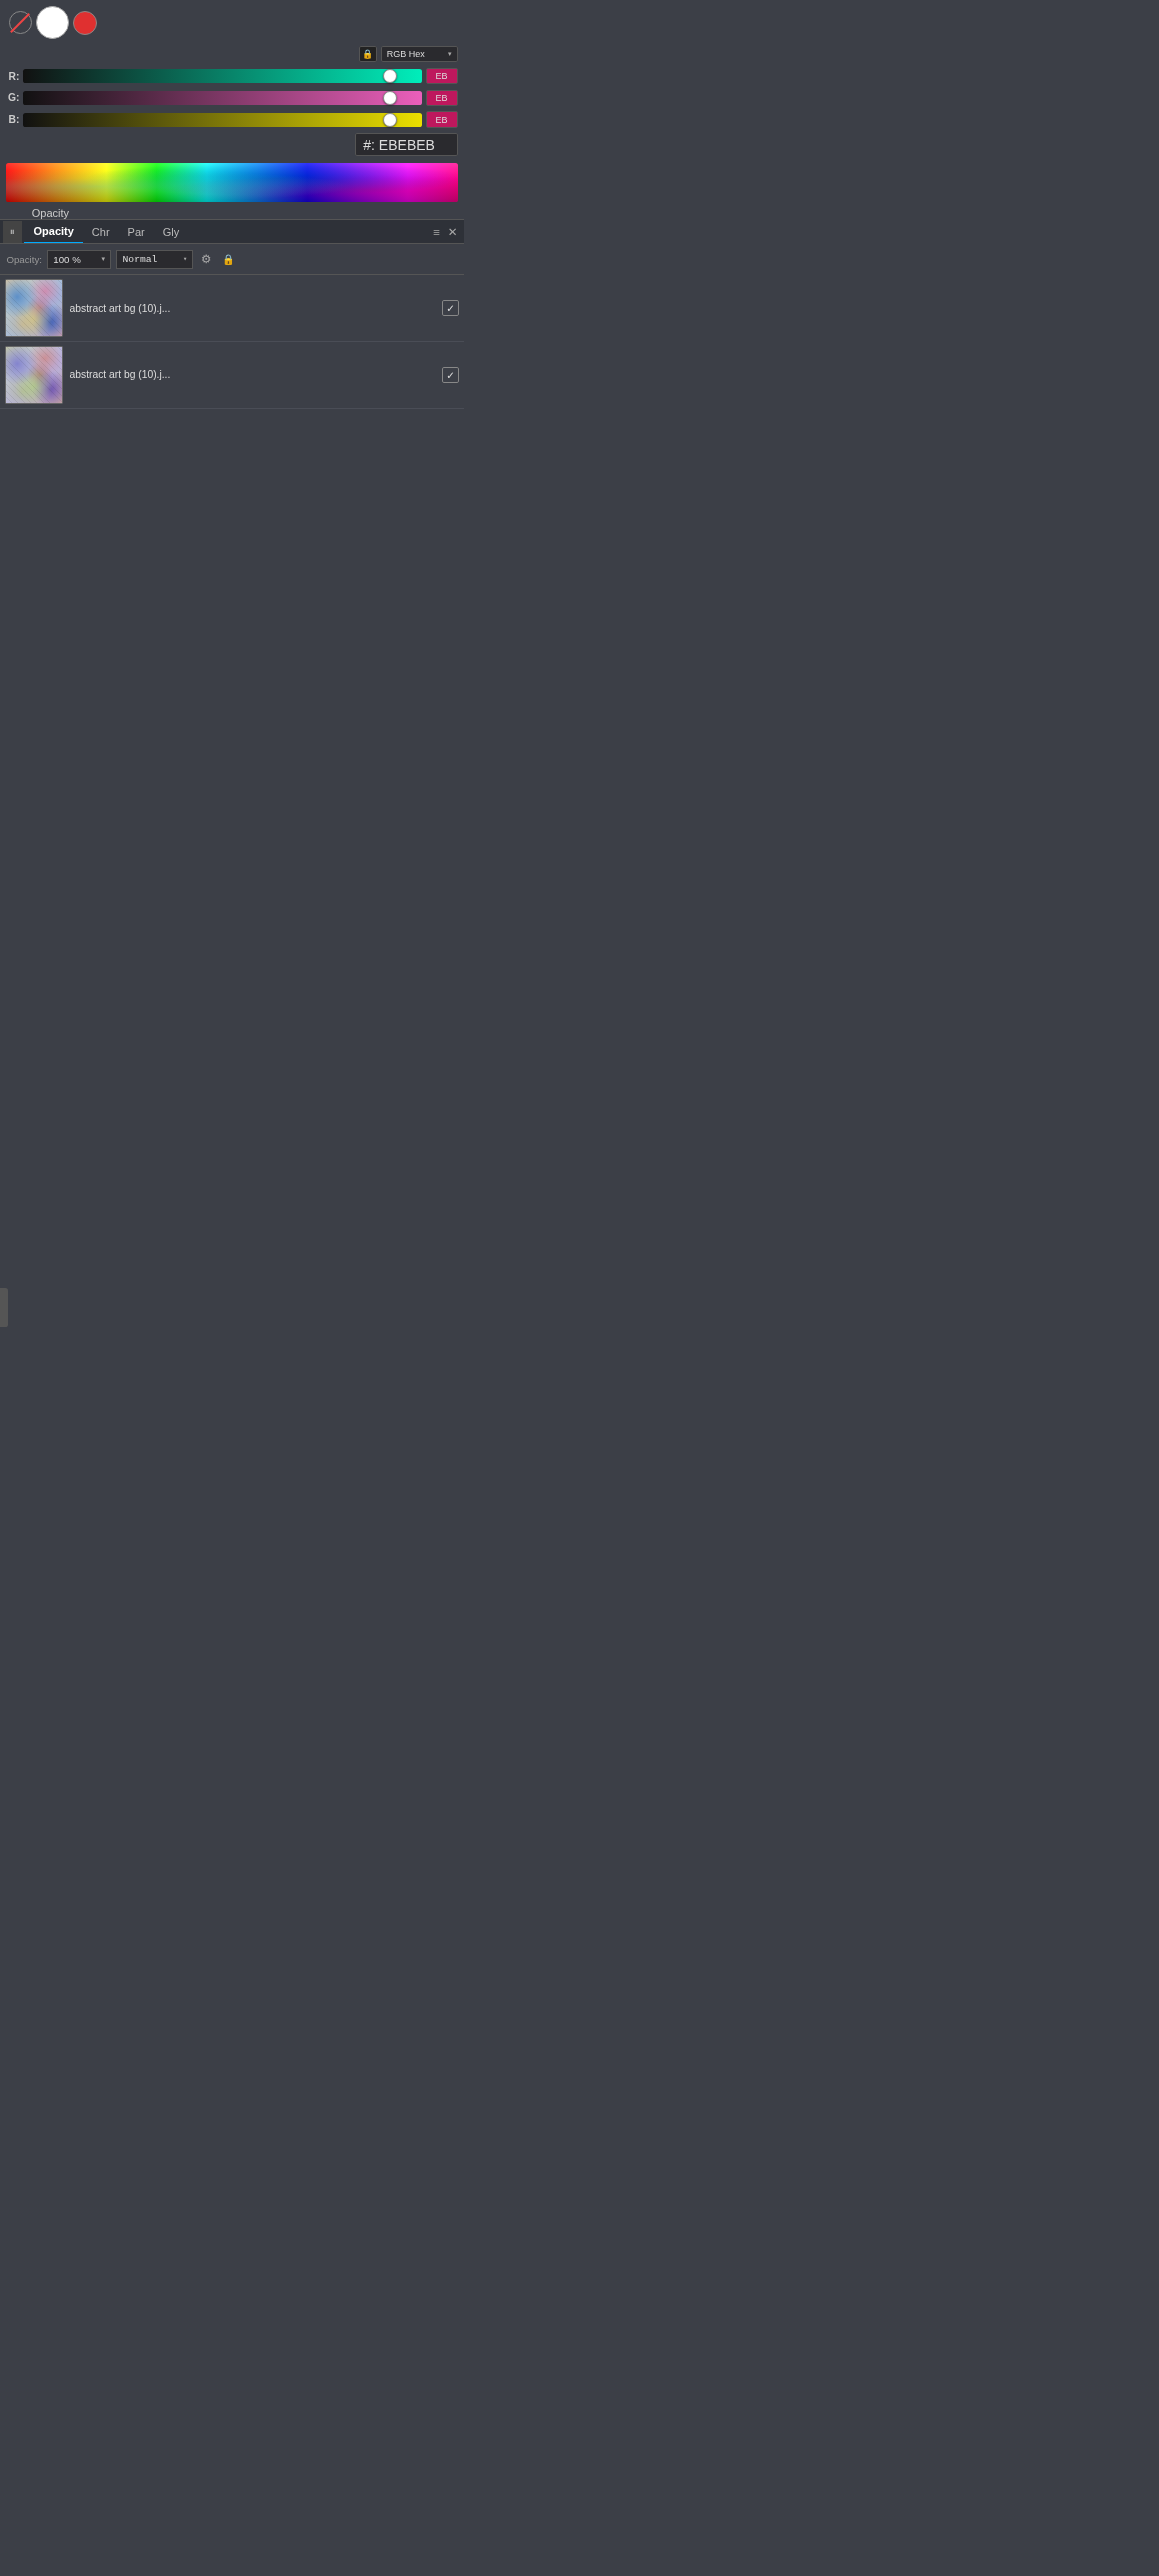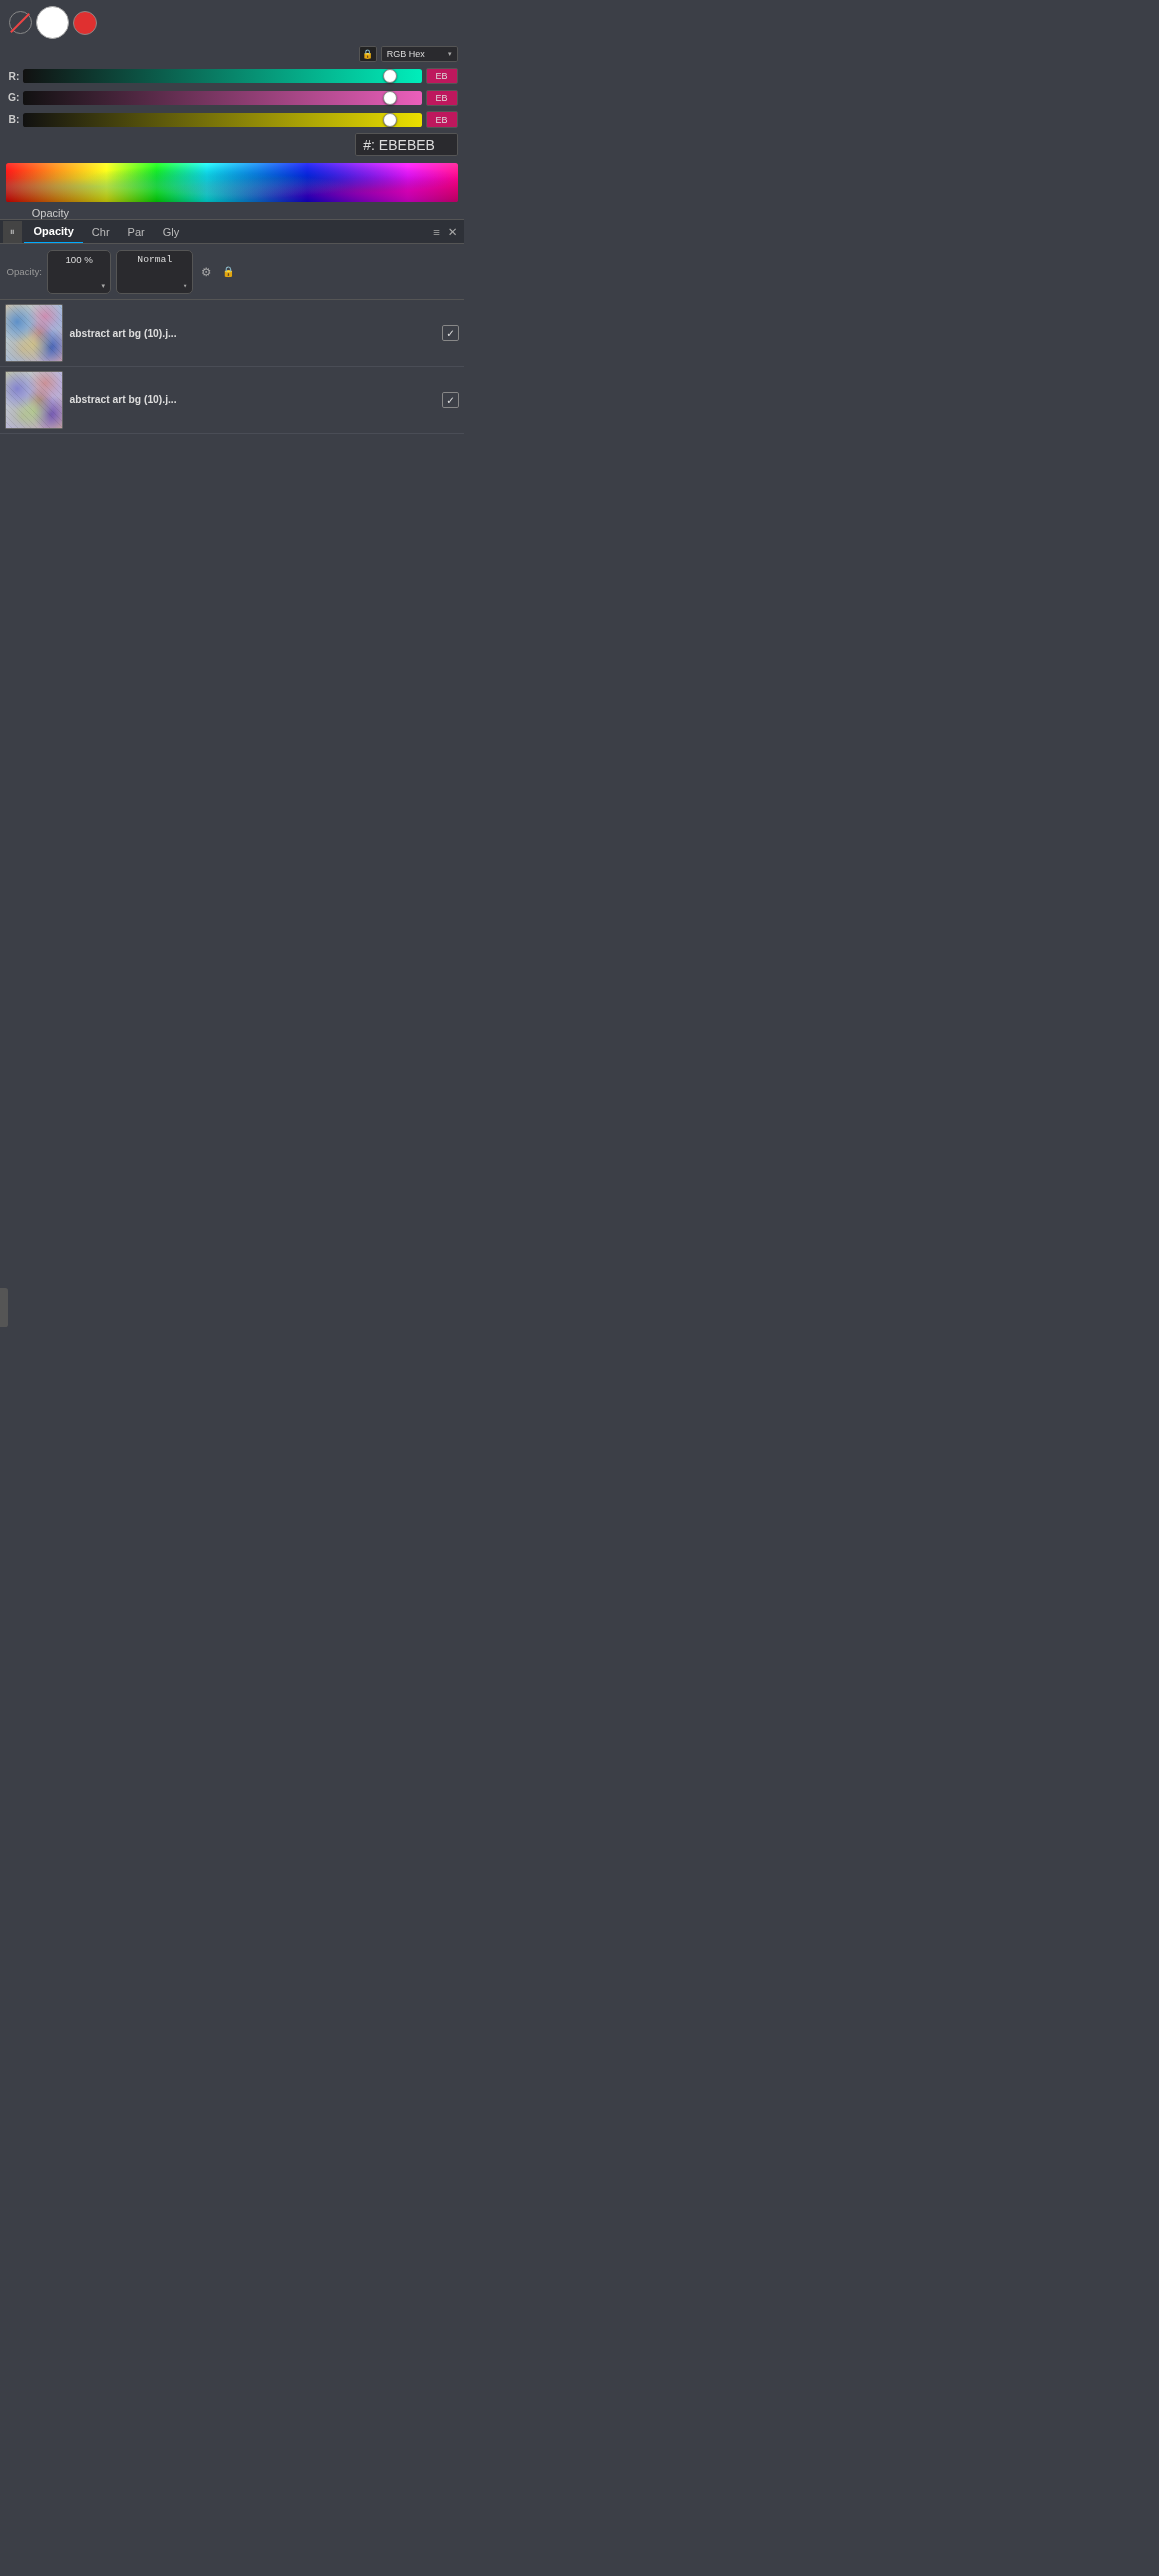--- a/index.html
+++ b/index.html
@@ -272,30 +272,29 @@
 
     .opacity-ctrl-label {
       font-size: 9.7px;
       color: #999;
       white-space: nowrap;
     }
 
     .dropdown-select {
       background: #2a2a2e;
       border: 0.6px solid #555;
-      border-radius: 5px;
+      border-radius: 0;
       color: #ddd;
       font-size: 9.7px;
       padding: 3.2px 5.2px;
       display: flex;
       align-items: center;
-      gap: 17px;
+      gap: 5px;
       cursor: pointer;
       min-width: 64px;
-      flex-direction: column;
     }
 
     .dropdown-arrow {
       margin-left: auto;
       font-size: 7px;
       color: #aaa;
     }
 
     .blend-dropdown {
       min-width: 77px;
@@ -366,21 +365,21 @@
           transparent,
           transparent 3.9px,
           rgba(0,0,0,0.08) 3.9px,
           rgba(0,0,0,0.08) 4.5px
         );
     }
 
     .layer-name {
       flex: 1;
       font-size: 10.3px;
-      font-weight: bold;
+      font-weight: normal;
       color: #ddd;
     }
 
     .layer-checkbox {
       width: 16.7px;
       height: 16.7px;
       border: 0.6px solid #888;
       border-radius: 1.9px;
       display: flex;
       align-items: center;

